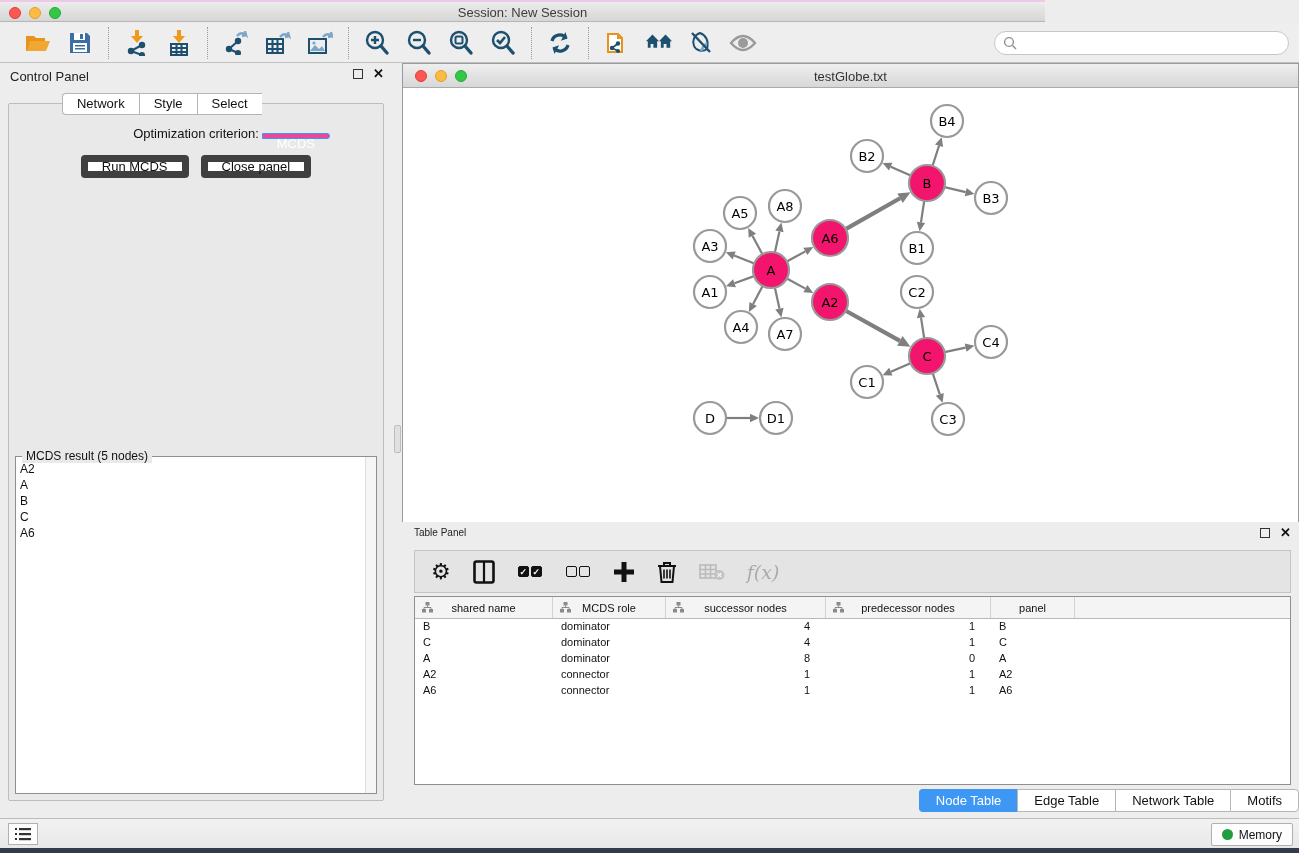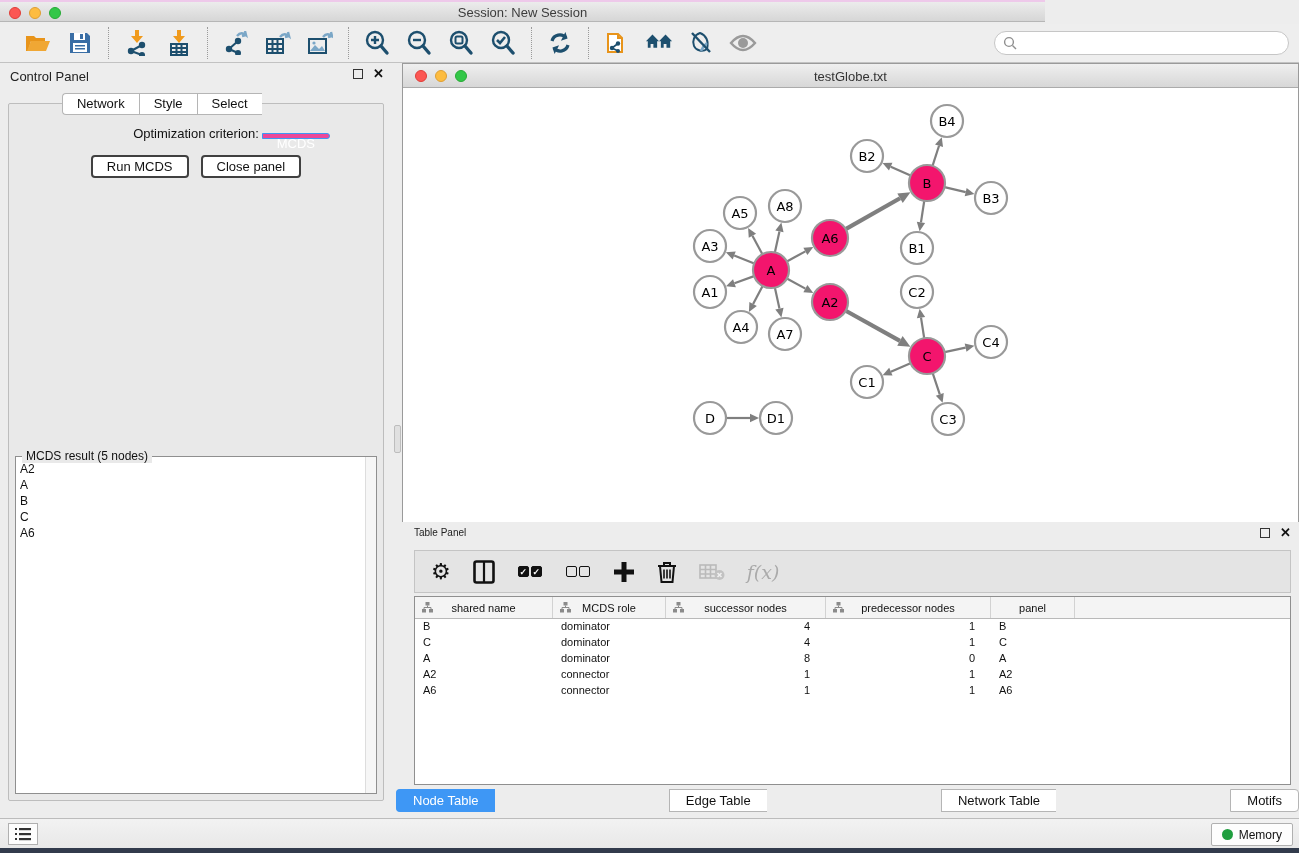--- a/index.html
+++ b/index.html
@@ -44,21 +44,21 @@
   .tab.selected { background:#ec4899; color:#fff; border-color:#3e97f5;margin-top:40px; }
   .cp-body { position:absolute; left:8px; right:8px; top:40px; bottom:14px;
     background:#e9e9e9; border:1px solid #bdbdbd; border-radius:2px; }
   .opt-label { text-align:center; margin-top:22px; font-size:13px; color:#111; }
   .select { position:relative; margin:12px auto 0; width:312px; height:23px; background:#fff;
     border:1px solid #b9b9b9; border-radius:4px; font-size:13px; display:flex; align-items:center; padding-left:8px; color:#111; }
   .select .spinner { position:absolute; right:0; top:-1px; width:20px; height:23px; background:#3e97f5;
     border-radius:0 4px 4px 0; display:flex; flex-direction:column; align-items:center; justify-content:center; color:#fff; }
   .select .spinner svg { display:block; }
   .btnrow { display:flex; justify-content:center; gap:12px; margin-top:14px; }
-  .pushbtn { min-width:90px; height:23px; background:#fff; border:2px solid #404040; border-radius:4px;
+  .pushbtn { min-width:90px; height:23px; background:#fff; border:7px solid #404040; border-radius:4px;
     font-size:13px; color:#111; padding:0 14px; display:flex; align-items:center; justify-content:center; }
   .result-box { position:absolute; left:6px; right:6px; bottom:6px; height:338px;
     background:#fff; border:1px solid #8f8f8f; }
   .result-legend { position:absolute; left:6px; top:-8px; background:#e9e9e9; padding:0 4px; font-size:12px; color:#111; }
   .result-list { position:absolute; inset:4px 12px 2px 4px; font-size:12px; color:#111; line-height:16px; }
   .result-scroll { position:absolute; right:0; top:0; bottom:0; width:11px; background:#f6f6f6; border-left:1px solid #ddd; }
 
   
   .vhandle { position:absolute; left:394px; top:425px; width:7px; height:28px; background:#e0e0e0; border:1px solid #bdbdbd; border-radius:2px; }
   .hhandle { position:absolute; left:846px; top:516px; width:28px; height:6px; background:#e0e0e0; border:1px solid #bdbdbd; border-radius:2px; }
@@ -90,21 +90,21 @@
   .thead { display:grid; grid-template-columns:138px 113px 160px 165px 84px 1fr; height:22px;
     background:#f4f4f4; border-bottom:1px solid #b9b9b9; }
   .th { position:relative; border-right:1px solid #d2d2d2; font-size:11px; color:#111;
     display:flex; align-items:center; justify-content:center;text-align:center; }
   .th:last-child { border-right:none; }
   .th .colicon { position:absolute; left:7px; top:5px; }
   .trow { display:grid; grid-template-columns:138px 113px 160px 165px 84px 1fr; height:16px; font-size:11px; color:#111; }
   .td { padding:1px 6px 0 8px; white-space:nowrap; overflow:hidden; }
   .td.num { text-align:right; padding-right:16px; }
 
-  .tp-tabs { position:absolute; left:0; right:0; bottom:3px; display:flex; justify-content:space-between;margin-top:24px; }
+  .tp-tabs { position:absolute; left:0; right:0; bottom:3px; display:flex; justify-content:flex-end;margin-top:24px; }
   .tp-tab { font-size:13px; padding:3px 16px; background:#fff; border:1px solid #b5b5b5; border-right:none; color:#111; }
   .tp-tab:first-child { border-radius:4px 0 0 4px; }
   .tp-tab:last-child { border-right:1px solid #b5b5b5; border-radius:0 4px 4px 0; }
   .tp-tab.selected { background:#3e97f5; color:#fff; border-color:#3e97f5; }
 
   
   .statusbar { position:absolute; left:0; top:818px; width:1299px; height:30px;
     background:linear-gradient(#f2f2f2,#e8e8e8); border-top:1px solid #bcbcbc; }
   .hist-btn { position:absolute; left:8px; top:4px; width:30px; height:22px; background:#fdfdfd;
     border:1px solid #b0b0b0; display:flex; align-items:center; justify-content:center; }

